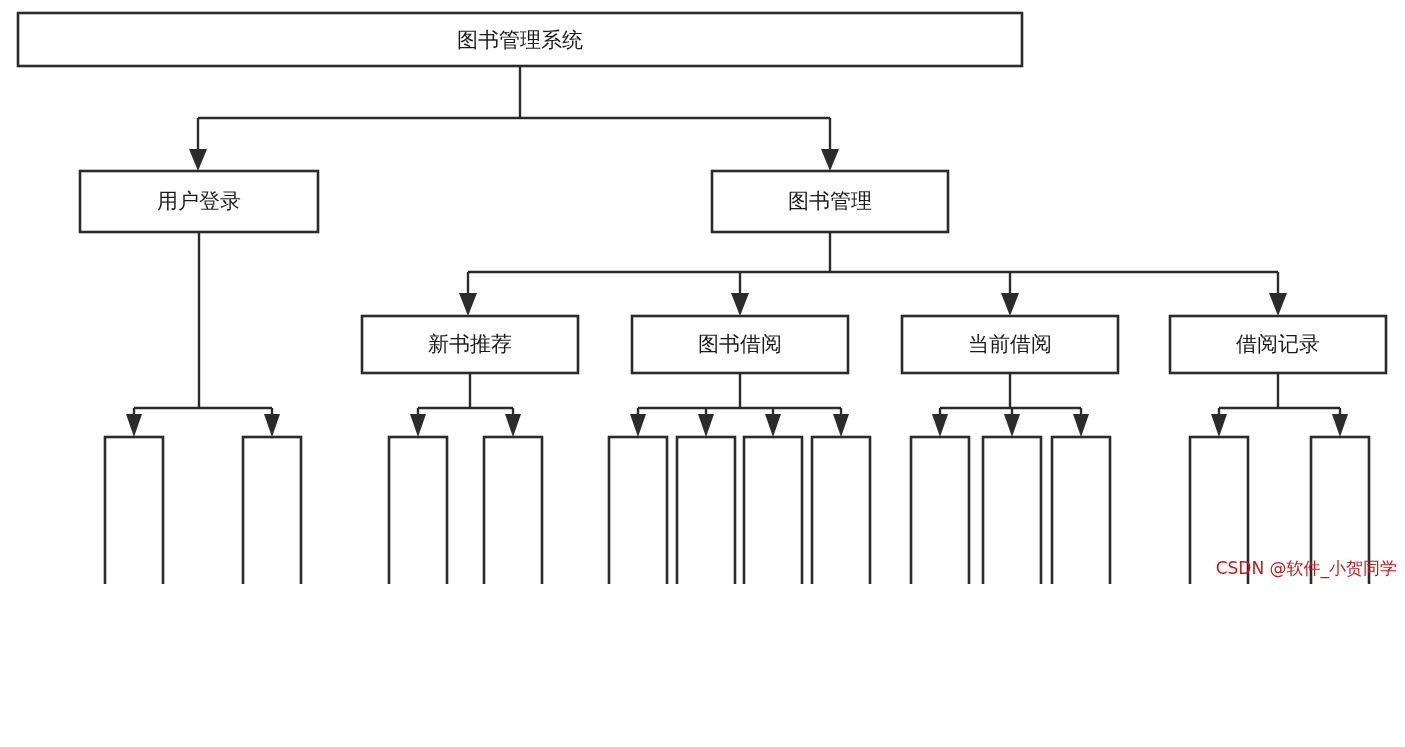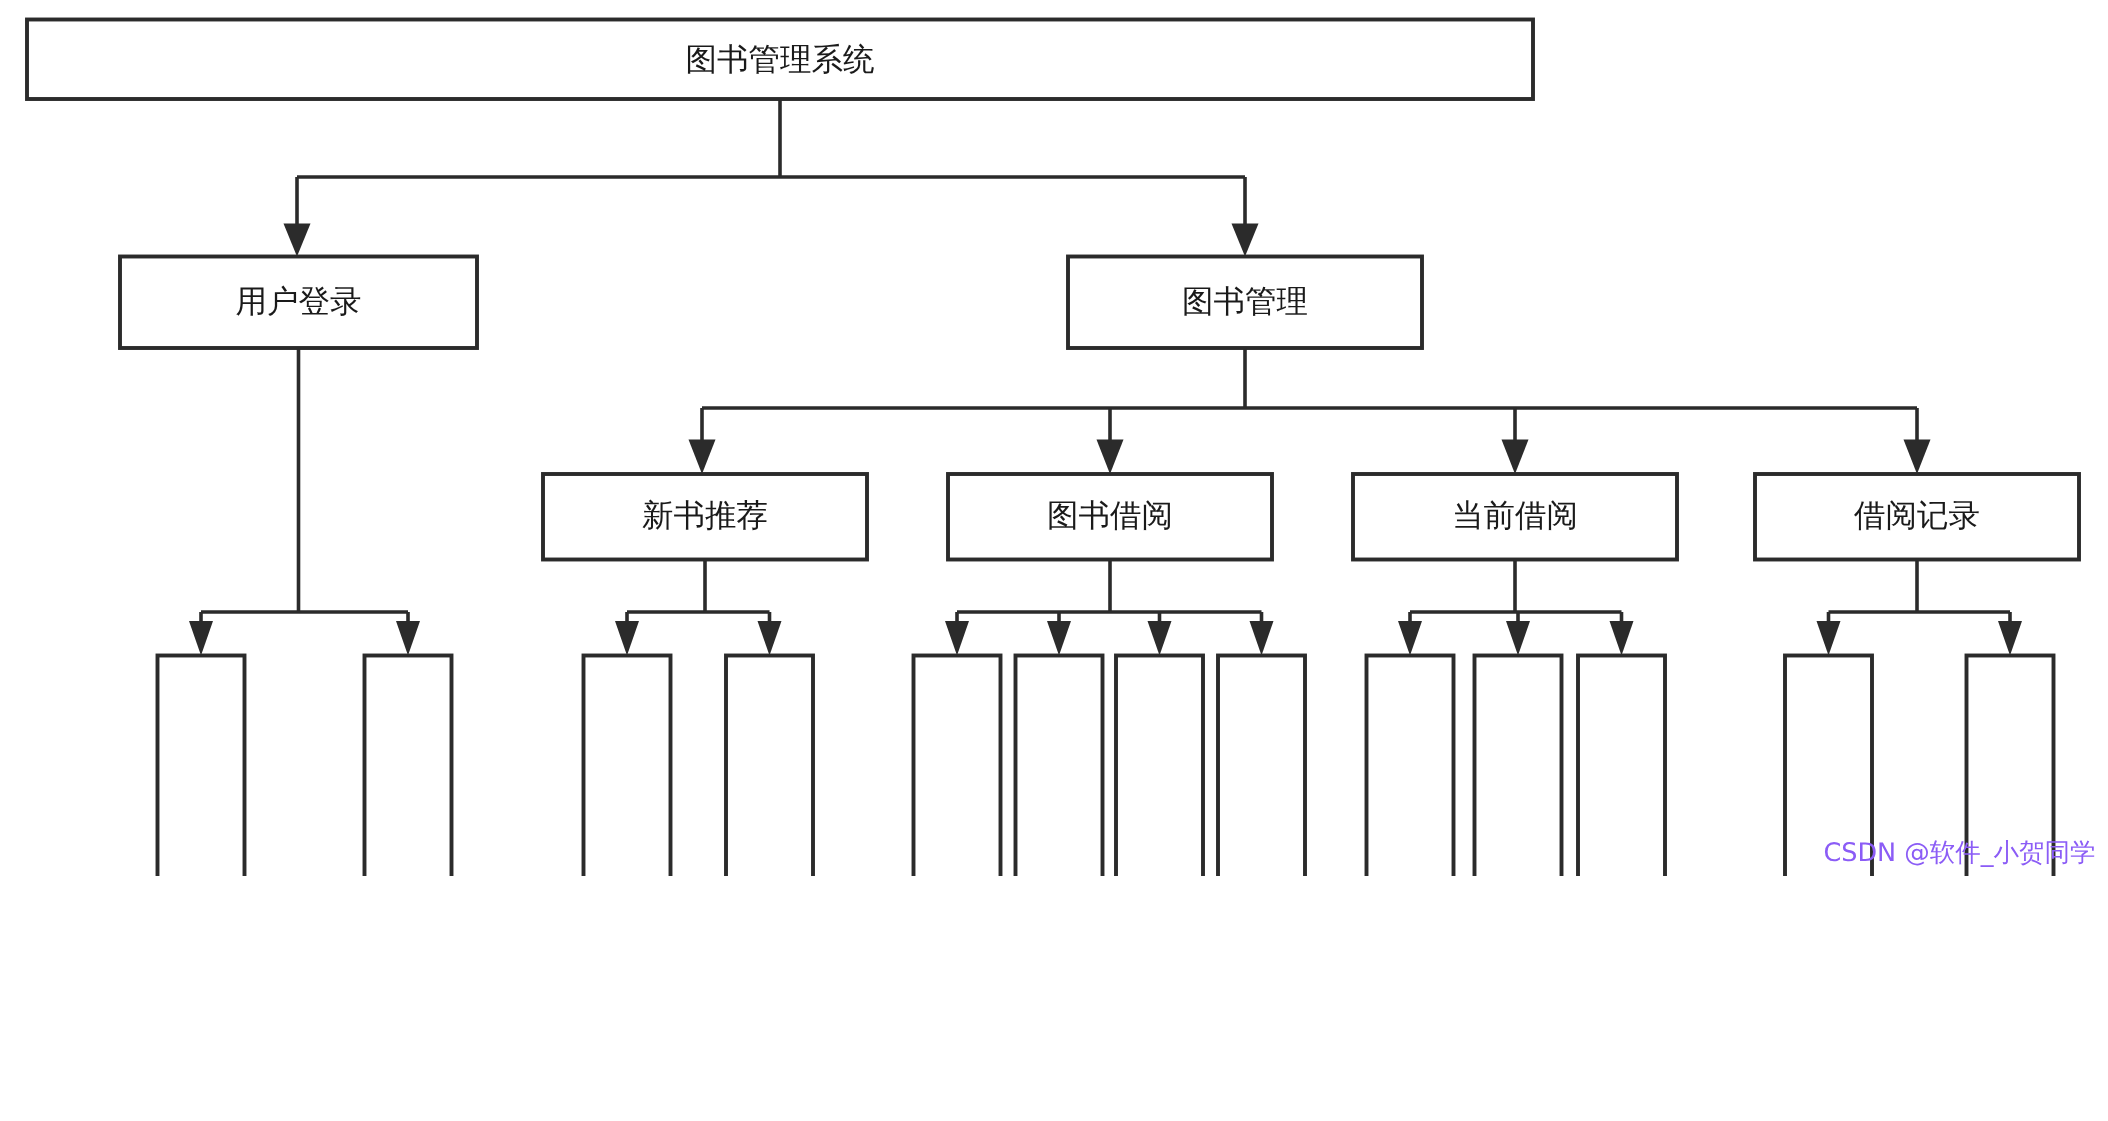--- a/index.html
+++ b/index.html
@@ -61,21 +61,21 @@
     align-items: flex-start;
     justify-content: center;
     pointer-events: none;
   }
   .watermark {
     position: absolute;
     right: 8px;
     bottom: 4px;
     font-family: "DejaVu Sans", "Liberation Sans", sans-serif;
     font-size: 17px;
-    color: #8b5cf6;
+    color: #b91c1c;
     white-space: nowrap;
   }
 </style>
 </head>
 <body>
 
 <div id="diagram-root">
 
   <svg class="diagram-canvas" viewBox="0 0 1405 747">
 

